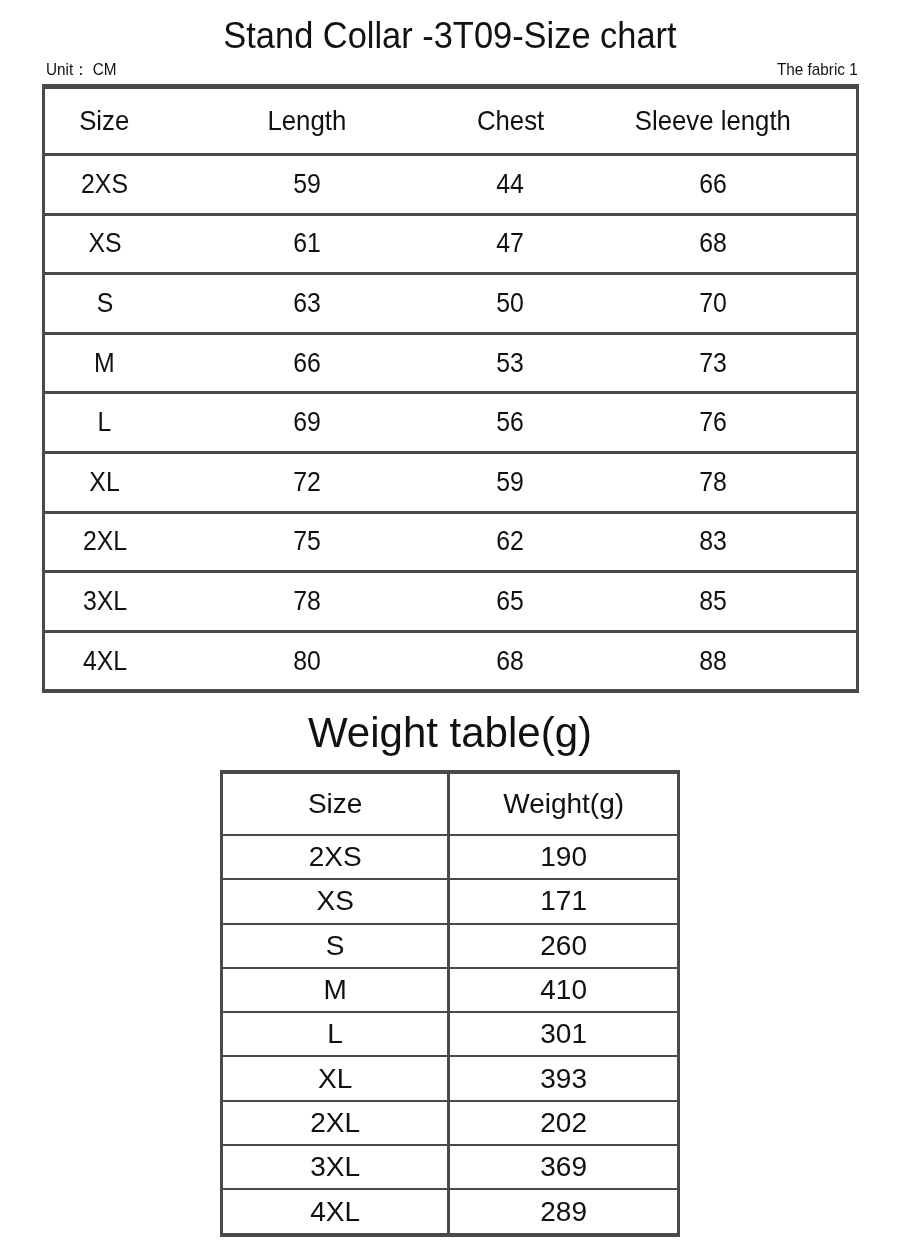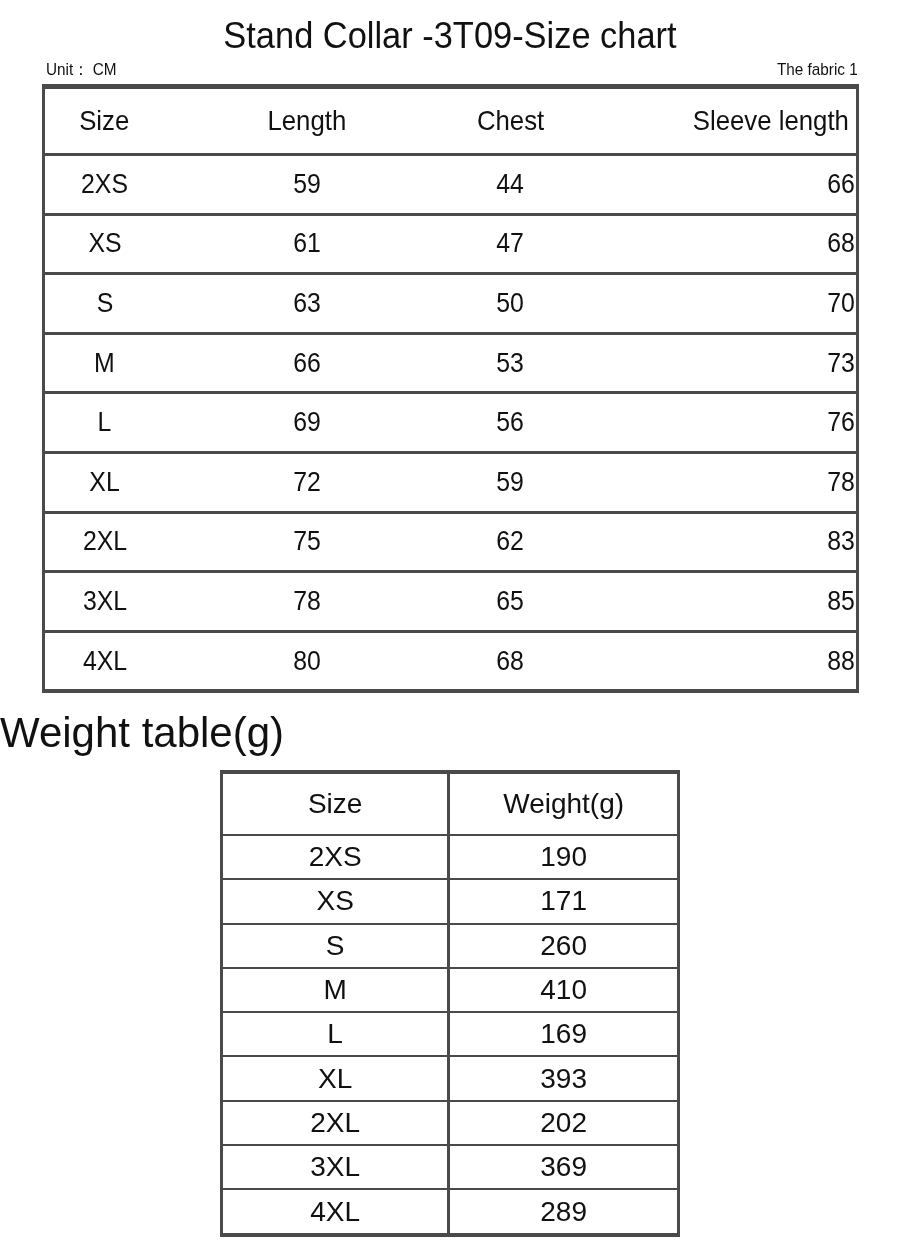--- a/index.html
+++ b/index.html
@@ -29,25 +29,25 @@
   .size-table th, .size-table td {
     text-align: center; font-weight: normal; padding: 0;
     border-bottom: 3px solid #4a4a4a;
   }
   .size-table tr:last-child td { border-bottom: none; }
   .size-table th { height: 64px; font-size: 28px; }
   .size-table td { height: 56.6px; font-size: 27px; }
   .size-table .c0 { width: 124px; }
   .size-table .c1 { width: 300px; }
   .size-table .c2 { width: 124px; }
-  .size-table .c3 { width: 300px; text-align: right; }
+  .size-table .c3 { width: 300px; }
   .cond { display: inline-block; transform: scaleX(0.92); }
 
   .weight-title {
-    position: absolute; left: 0; top: 707px; width: 900px; text-align: left;
+    position: absolute; left: 0; top: 707px; width: 900px; text-align: center;
     font-size: 42px; line-height: 52px; color: #111;
   }
   .weight-table {
     left: 220px; top: 770px; width: 460px;
     border-top: 4px solid #4a4a4a; border-bottom: 4px solid #4a4a4a;
     border-left: 3px solid #4a4a4a; border-right: 3px solid #4a4a4a;
   }
   .weight-table th, .weight-table td {
     text-align: center; font-weight: normal; padding: 0;
     border-bottom: 2px solid #4a4a4a; font-size: 28px;
@@ -153,21 +153,21 @@
       <tr>
         <td class="w0">S</td>
         <td class="w1">260</td>
       </tr>
       <tr>
         <td class="w0">M</td>
         <td class="w1">410</td>
       </tr>
       <tr>
         <td class="w0">L</td>
-        <td class="w1">169</td>
+        <td class="w1">301</td>
       </tr>
       <tr>
         <td class="w0">XL</td>
         <td class="w1">393</td>
       </tr>
       <tr>
         <td class="w0">2XL</td>
         <td class="w1">202</td>
       </tr>
       <tr>

